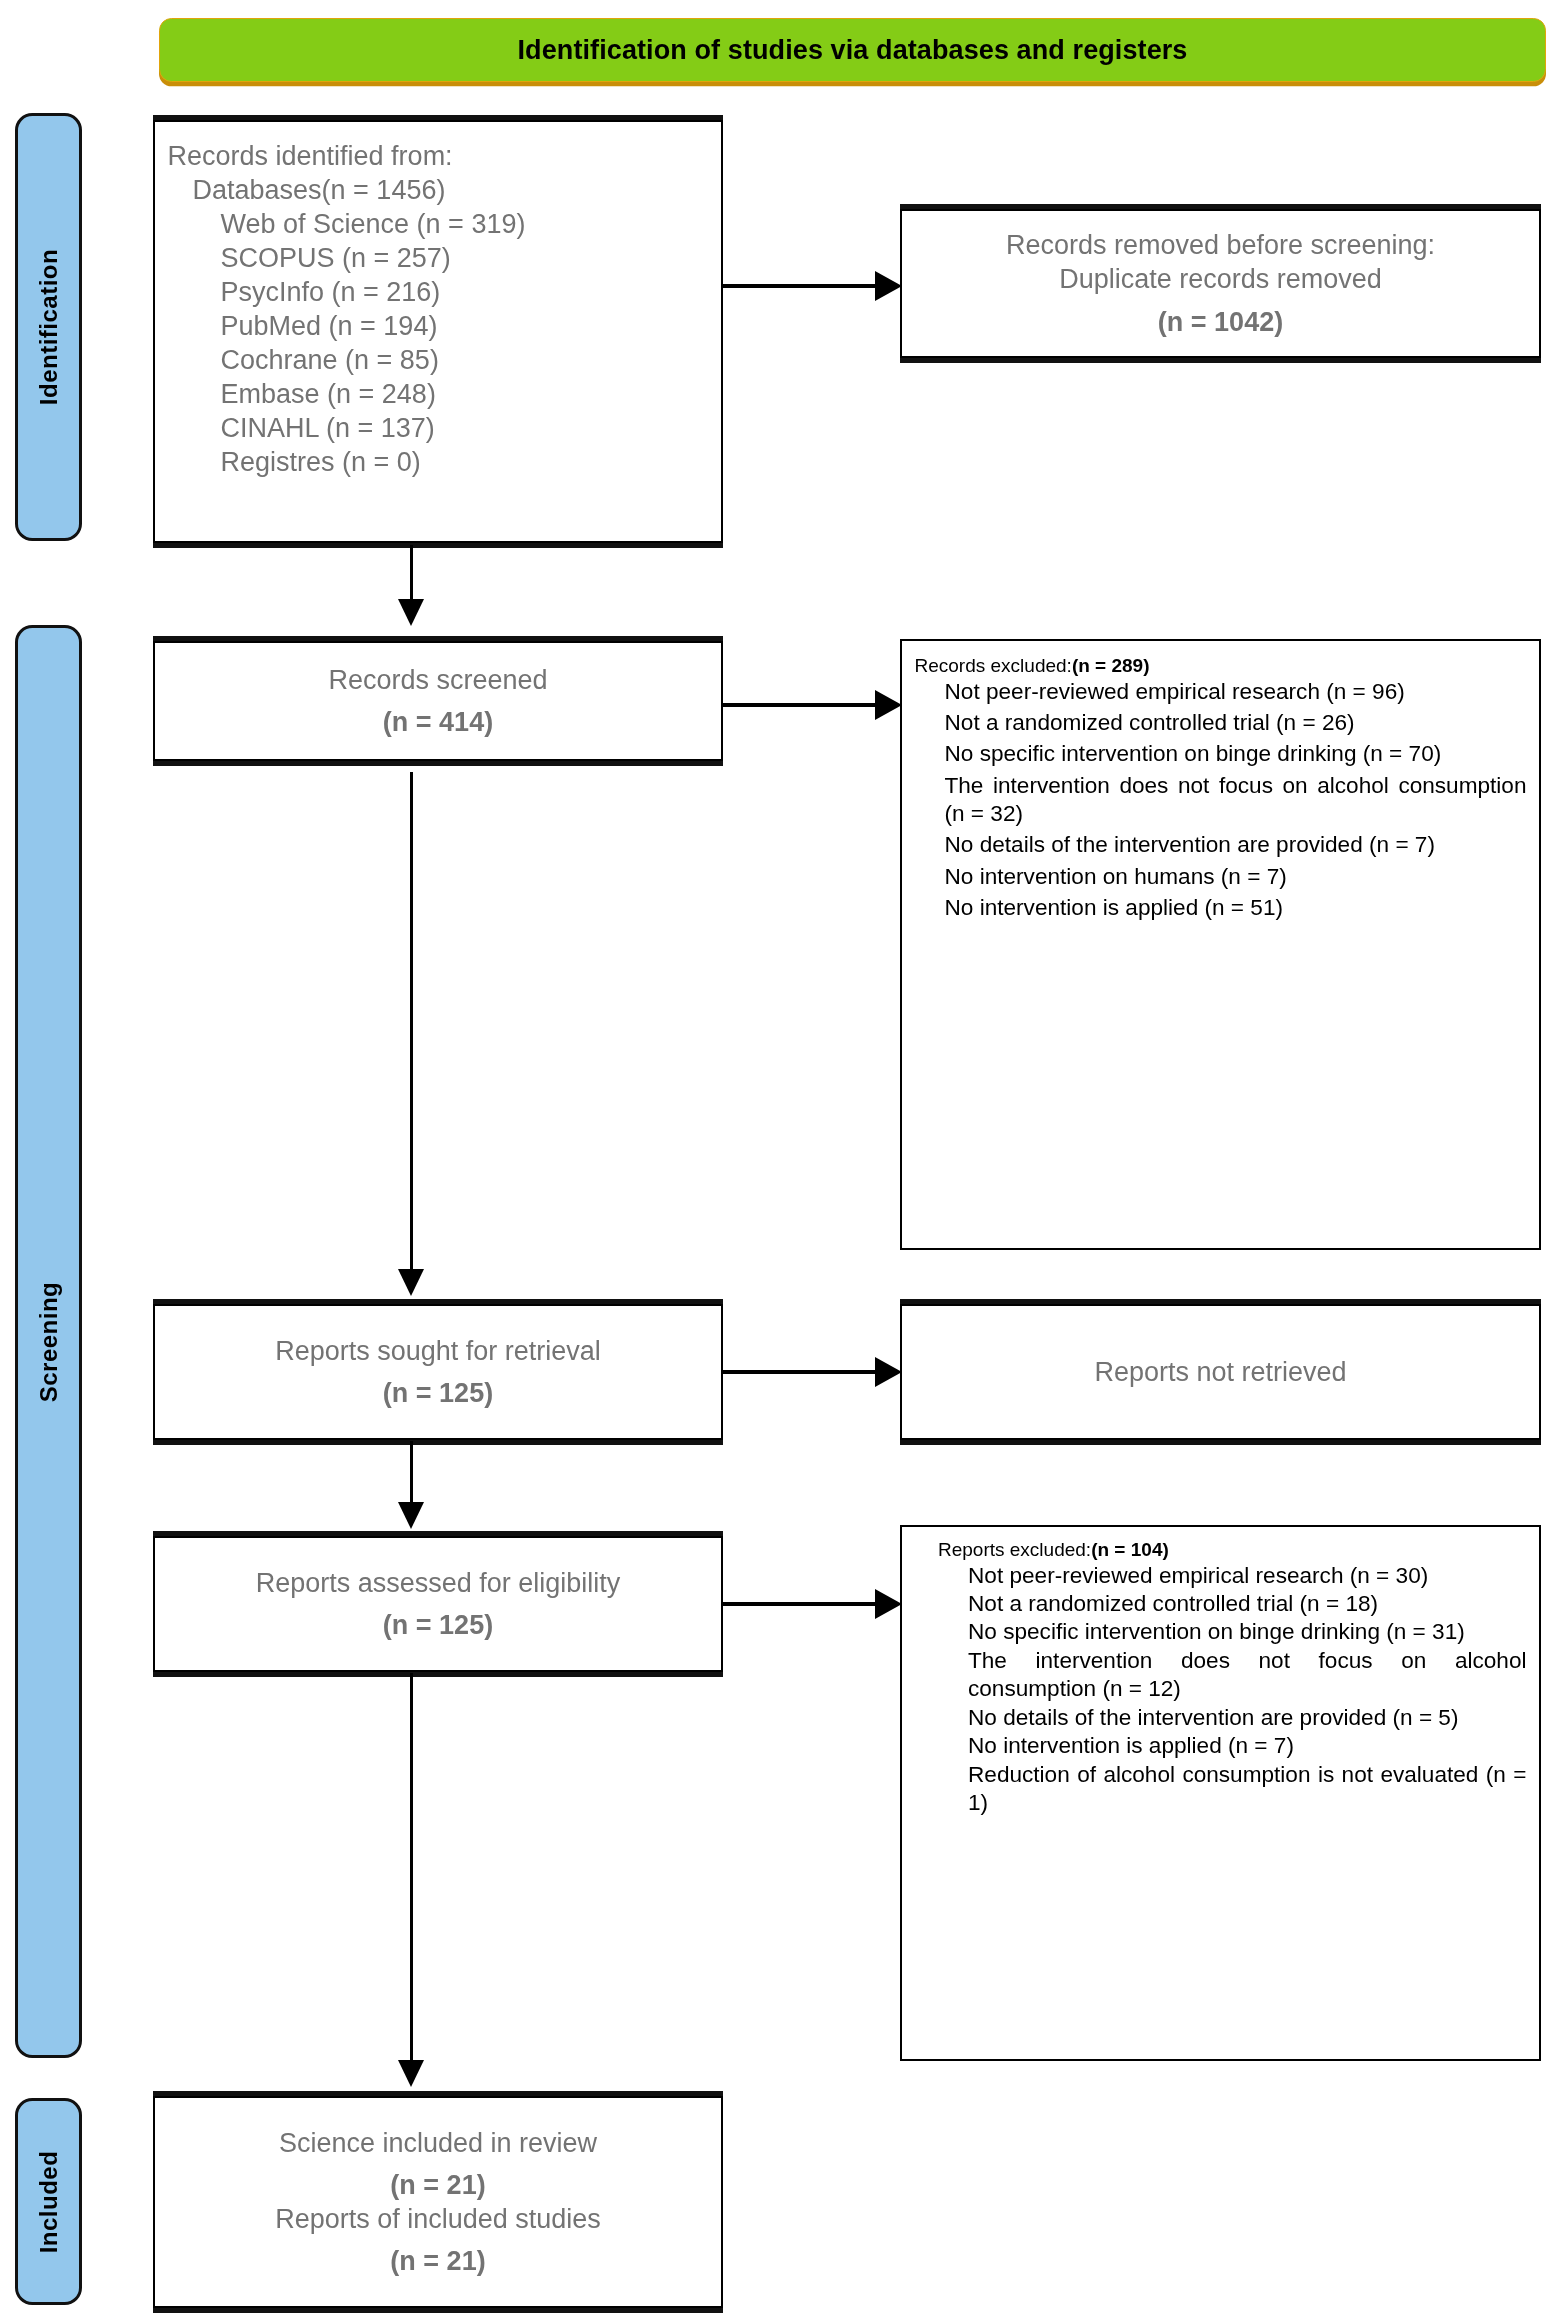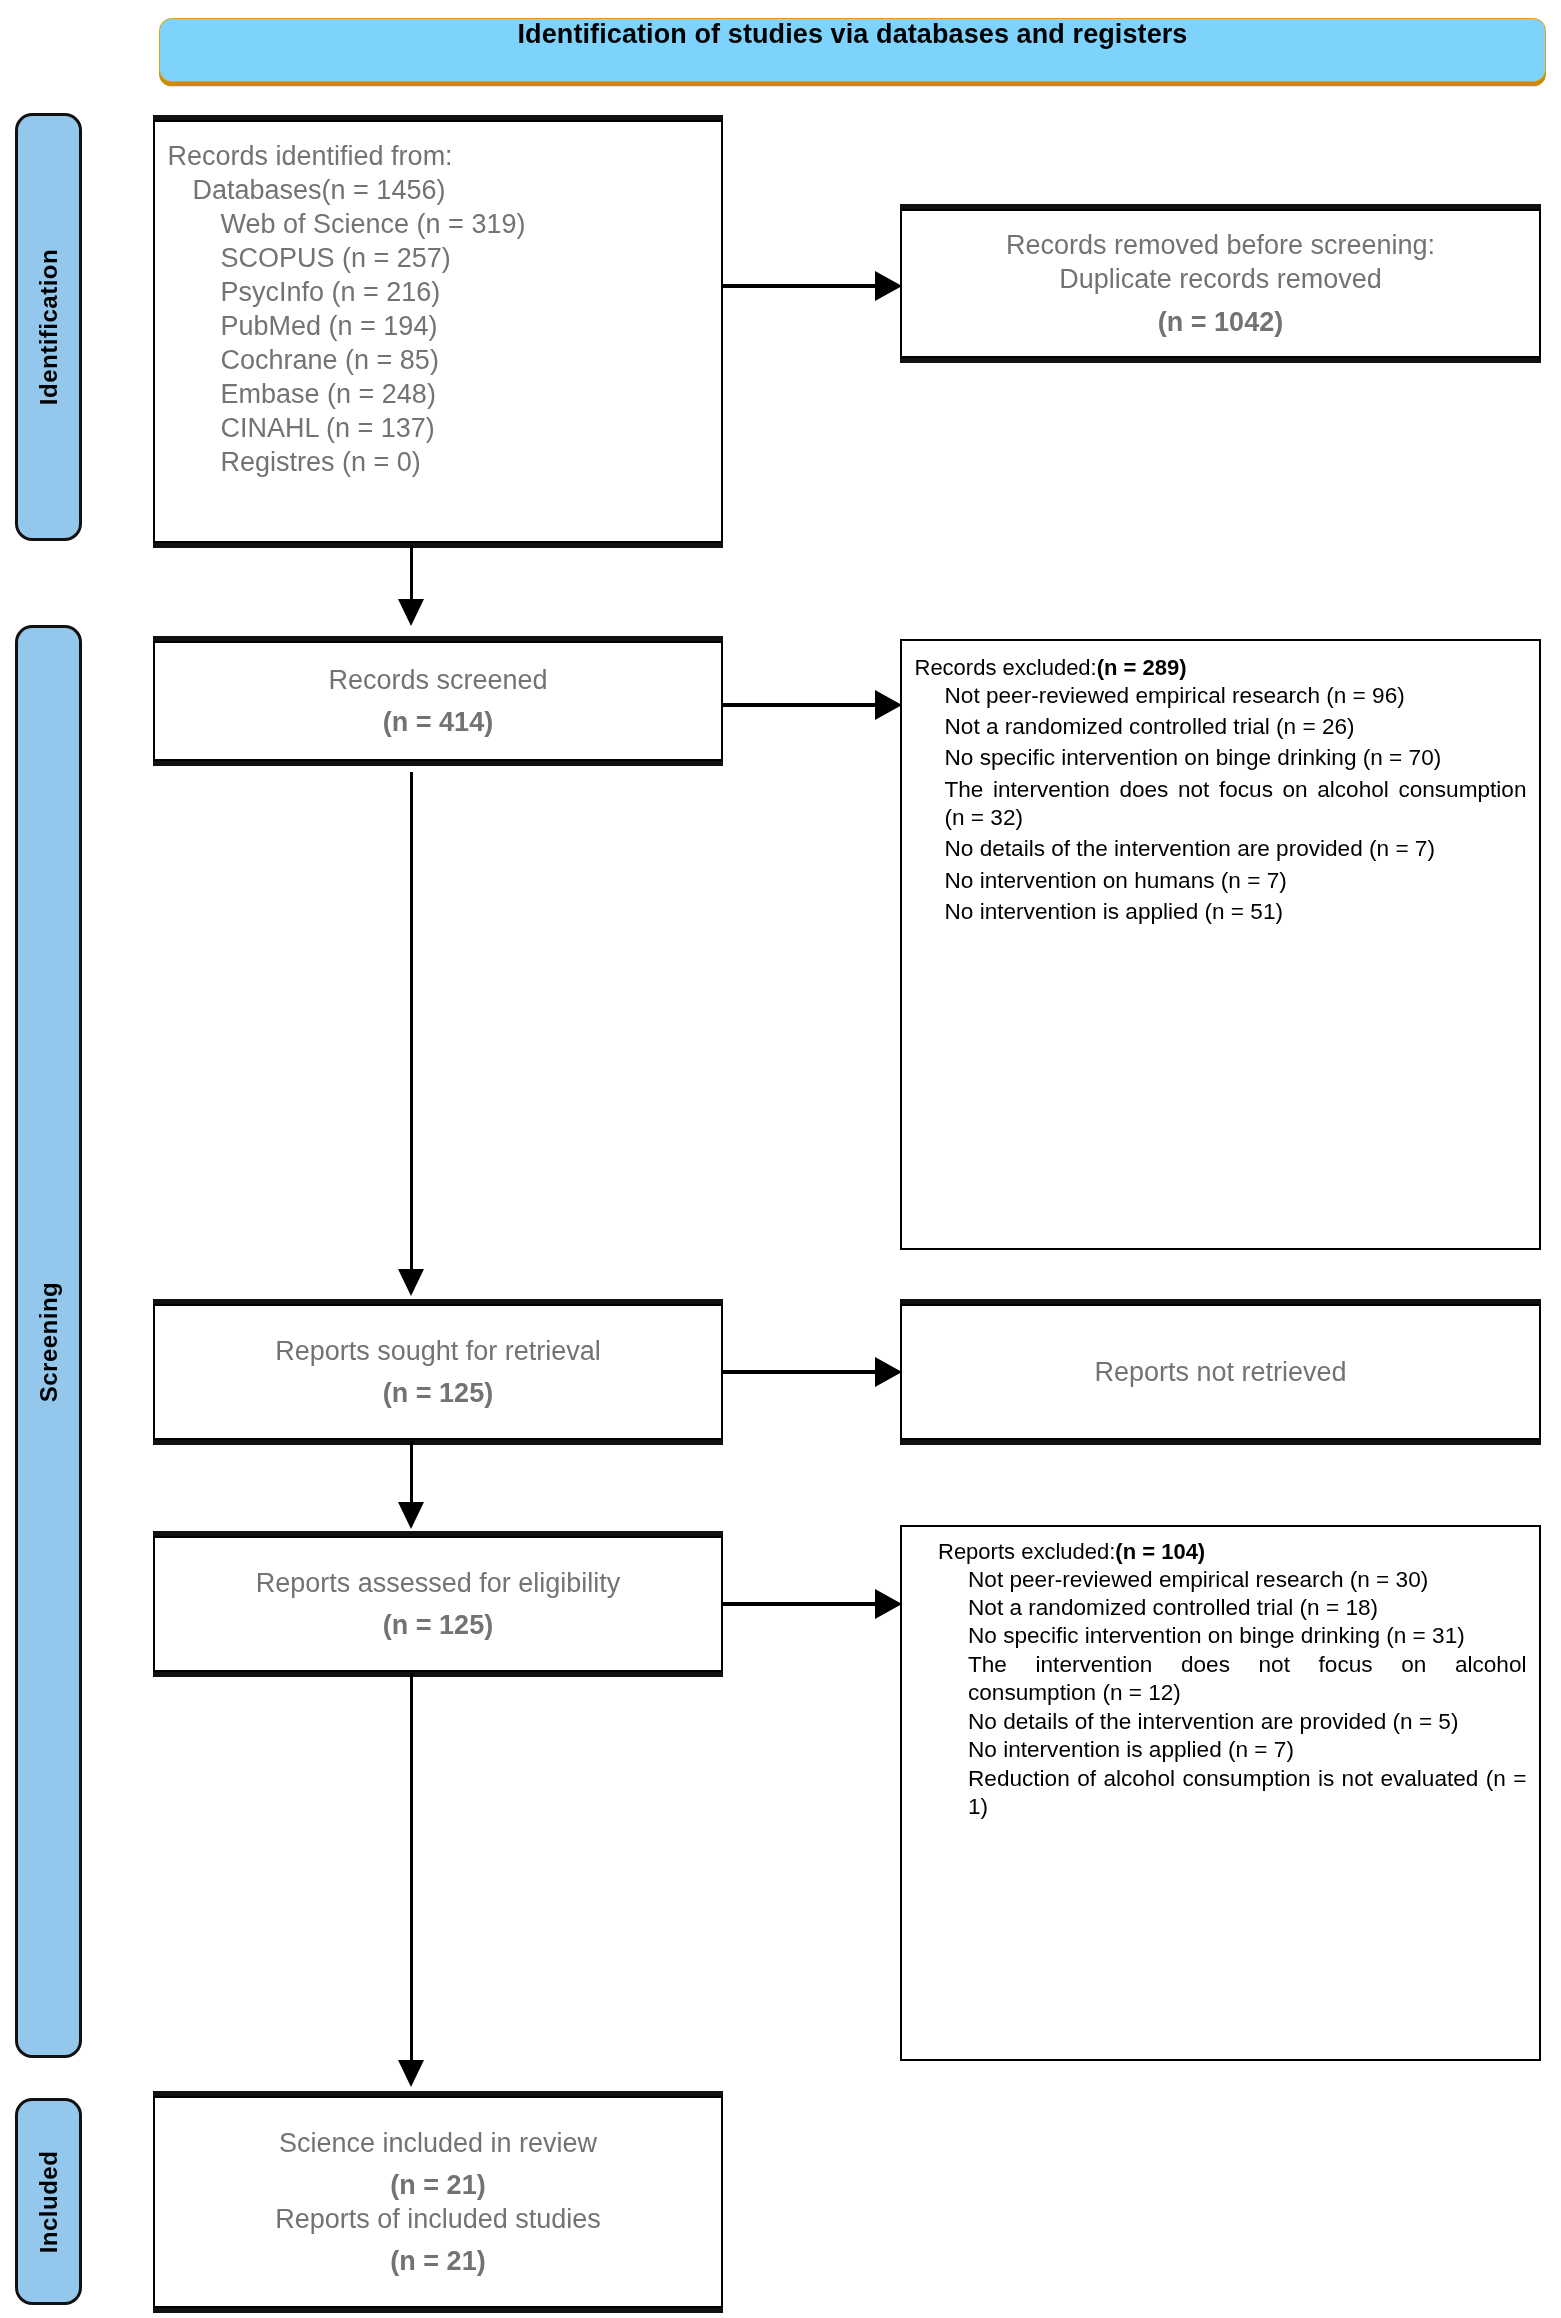--- a/index.html
+++ b/index.html
@@ -18,26 +18,26 @@
     overflow: hidden;
   }
 
   
   .banner {
     position: absolute;
     left: 159px;
     top: 18px;
     width: 1385px;
     height: 62px;
-    background: #7dd3fc;
+    background: #84cc16;
     border: 1.4px solid #E0A50B;
     border-radius: 12.5px;
     box-shadow: 0 4.3px 0 0 #C98E09;
     display: flex;
-    align-items: flex-start;
+    align-items: center;
     justify-content: center;
   }
   .banner-text {
     font-size: 27px;
     font-weight: bold;
     color: #000000;
     letter-spacing: 0.1px;
     text-align: center;
     white-space: nowrap;
   }
@@ -115,21 +115,21 @@
     white-space: nowrap;
   }
   .ln.b { font-weight: bold; margin-top: 8px; }
 
   
   .dbline { padding-left: 53px; }
   .dbhead { padding-left: 25px; }
 
   
   .excl-head {
-    font-size: 22px;
+    font-size: 19px;
     color: #000;
     margin-bottom: 1px;
     white-space: nowrap;
   }
   .excl-list {
     margin: 0;
     padding: 0 0 0 30px;
     list-style: none;
   }
   .excl-list li {

